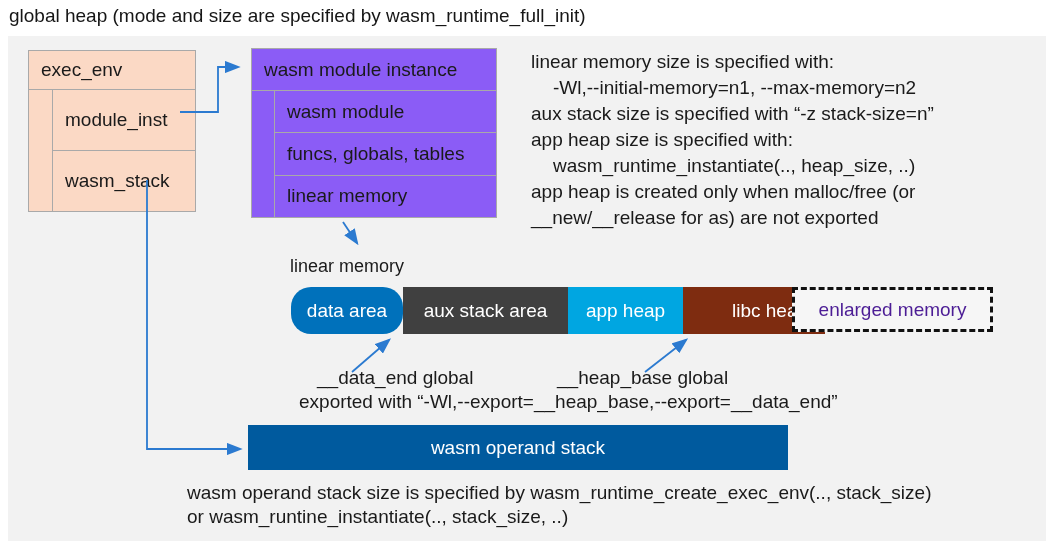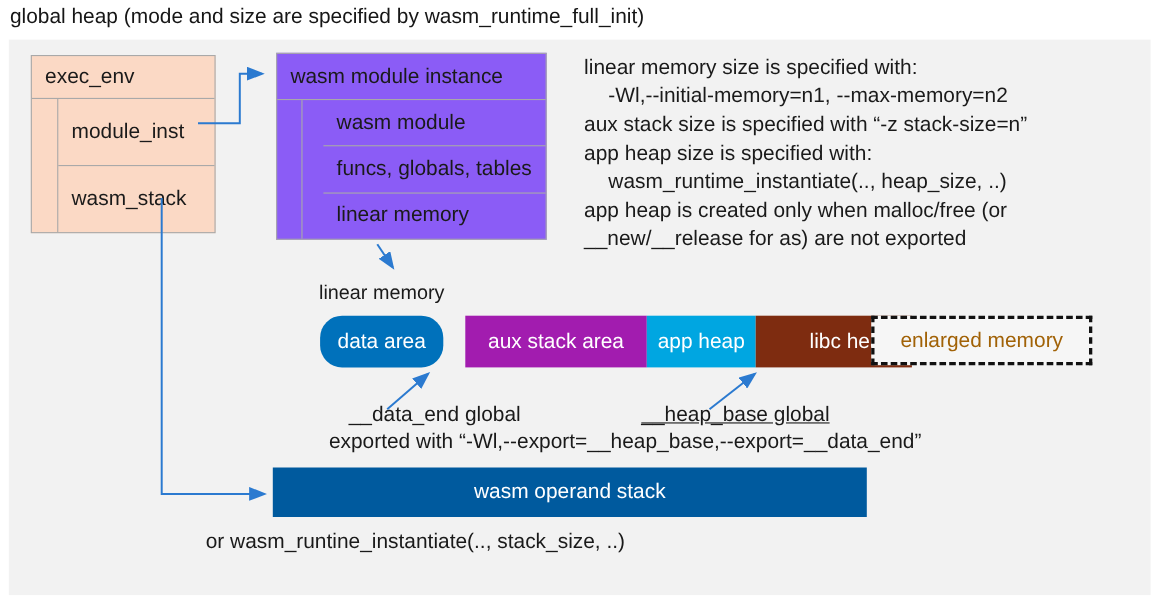--- a/index.html
+++ b/index.html
@@ -19,21 +19,21 @@
   .structbox{position:absolute;border:1px solid #a9a9a9;box-sizing:border-box;font-size:19px;}
   .exec-env{left:20px;top:14px;width:168px;height:162px;background:#fbd9c5;}
   .mod-inst{left:243px;top:12px;width:246px;height:170px;background:#8b5cf6;}
   .structbox .hdr{
     display:flex;align-items:center;padding-left:12px;
     border-bottom:1px solid #a9a9a9;box-sizing:border-box;white-space:nowrap;
   }
   .exec-env .hdr{height:39px;}
   .mod-inst .hdr{height:42px;}
   .structbox .body{display:flex;height:calc(100% - 39px);}
-  .mod-inst .body{height:calc(100% - 42px);gap:19px;}
+  .mod-inst .body{height:calc(100% - 42px);}
   .structbox .spacer{border-right:1px solid #a9a9a9;box-sizing:border-box;}
   .exec-env .spacer{width:24px;}
   .mod-inst .spacer{width:23px;}
   .structbox .rows{flex:1;display:flex;flex-direction:column;}
   .structbox .row{
     flex:1;display:flex;align-items:center;padding-left:12px;
     border-bottom:1px solid #a9a9a9;box-sizing:border-box;white-space:nowrap;
   }
   .structbox .row:last-child{border-bottom:none;}
   
@@ -42,31 +42,31 @@
   .note-line.ind{padding-left:22px;}
   
   .lm-label{position:absolute;left:282px;top:220px;font-size:18px;white-space:nowrap;}
   .membar{position:absolute;left:283px;top:251px;height:47px;display:flex;}
   .memseg{
     display:flex;align-items:center;justify-content:center;
     color:#ffffff;font-size:19px;white-space:nowrap;
   }
   .memseg.s0{width:112px;}
   .memseg.s1{width:165px;}
-  .memseg.s2{width:99px;}
+  .memseg.s2{width:115px;}
   .memseg.s3{width:110px;}
   .enlarged{
     position:absolute;left:784px;top:251px;width:201px;height:45px;box-sizing:border-box;
-    border:3px dashed #111111;background:#f6f6f6;color:#a16207;
+    border:3px dashed #111111;background:#f6f6f6;color:#4c1d95;
     display:flex;align-items:center;justify-content:center;font-size:19px;white-space:nowrap;
   }
   
   .ann{position:absolute;font-size:19px;white-space:nowrap;}
   .ann-dataend{left:309px;top:331px;}
-  .ann-heapbase{left:575px;top:331px;text-decoration:underline;}
+  .ann-heapbase{left:549px;top:331px;}
   .ann-exported{left:291px;top:355px;}
   
   .opstack{
     position:absolute;left:240px;top:389px;width:540px;height:45px;background:#005a9e;
     color:#ffffff;display:flex;align-items:center;justify-content:center;
     font-size:19px;white-space:nowrap;
   }
   .opnotes{position:absolute;left:179px;top:445px;font-size:19px;line-height:24px;}
   
   .overlay{position:absolute;left:0;top:0;width:1038px;height:505px;pointer-events:none;}
@@ -109,32 +109,33 @@
       <div class="note-line">aux stack size is specified with “-z stack-size=n”</div>
       <div class="note-line">app heap size is specified with:</div>
       <div class="note-line ind">wasm_runtime_instantiate(.., heap_size, ..)</div>
       <div class="note-line">app heap is created only when malloc/free (or</div>
       <div class="note-line">__new/__release for as) are not exported</div>
     </div>
 
     <div class="lm-label">linear memory</div>
     <div class="membar">
       <div class="memseg s0" style="background-color: rgb(0, 113, 187); border-radius: 20px;">data area</div>
-      <div class="memseg s1" style="background-color: #a21caf; margin-left: 20px;">aux stack area</div>
+      <div class="memseg s1" style="background-color: #404040;">aux stack area</div>
       <div class="memseg s2" style="background-color: rgb(0, 166, 225);">app heap</div>
       <div class="memseg s3" style="background-color: rgb(126, 44, 16); padding-left: 32px;">libc heap</div>
     </div>
     <div class="enlarged">enlarged memory</div>
 
     <div class="ann ann-dataend">__data_end global</div>
     <div class="ann ann-heapbase">__heap_base global</div>
     <div class="ann ann-exported">exported with “-Wl,--export=__heap_base,--export=__data_end”</div>
 
     <div class="opstack" style="background-color: rgb(0, 90, 158);">wasm operand stack</div>
     <div class="opnotes">
+      <div class="note-line">wasm operand stack size is specified by wasm_runtime_create_exec_env(.., stack_size)</div>
       <div class="note-line">or wasm_runtine_instantiate(.., stack_size, ..)</div>
     </div>
 
     <svg class="overlay" width="1038" height="505" viewBox="0 0 1038 505" xmlns="http://www.w3.org/2000/svg">
       <defs>
         <marker id="arrow" markerWidth="9" markerHeight="7" refX="7.5" refY="3.5" orient="auto">
           <path d="M0,0 L9,3.5 L0,7 Z" fill="#2b7ad0"></path>
         </marker>
       </defs>
       <polyline points="172,76 210,76 210,31 230,31" fill="none" stroke="#2b7ad0" stroke-width="1.8" marker-end="url(#arrow)"></polyline>

